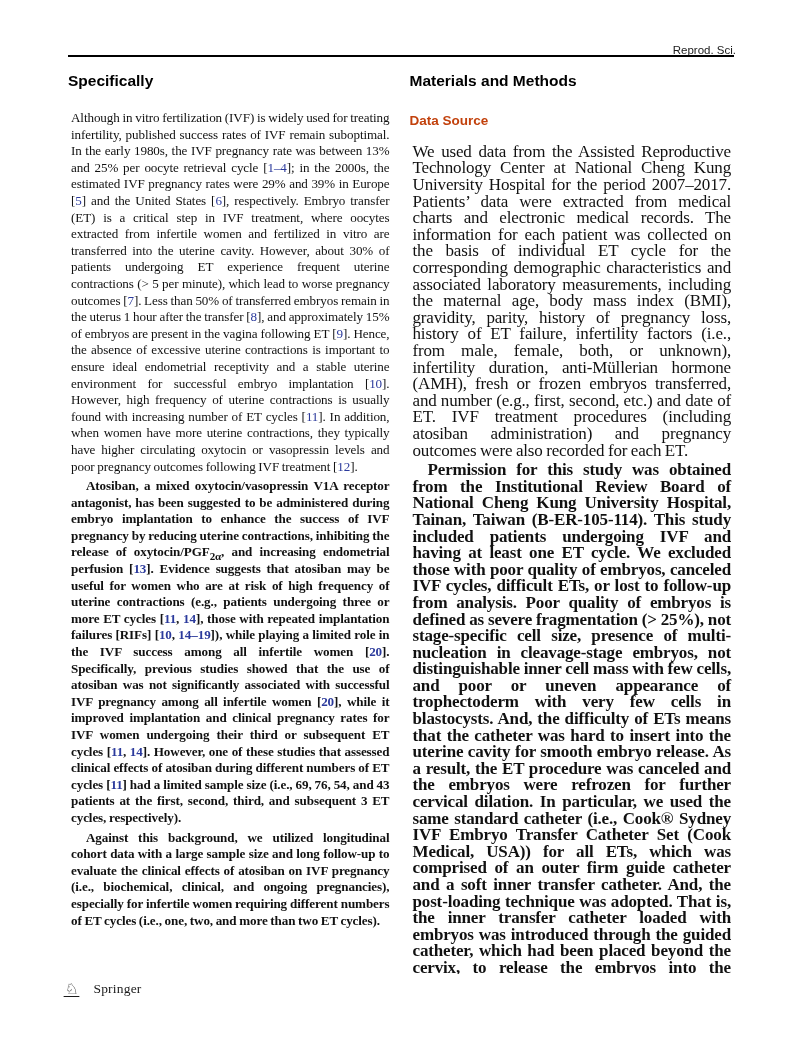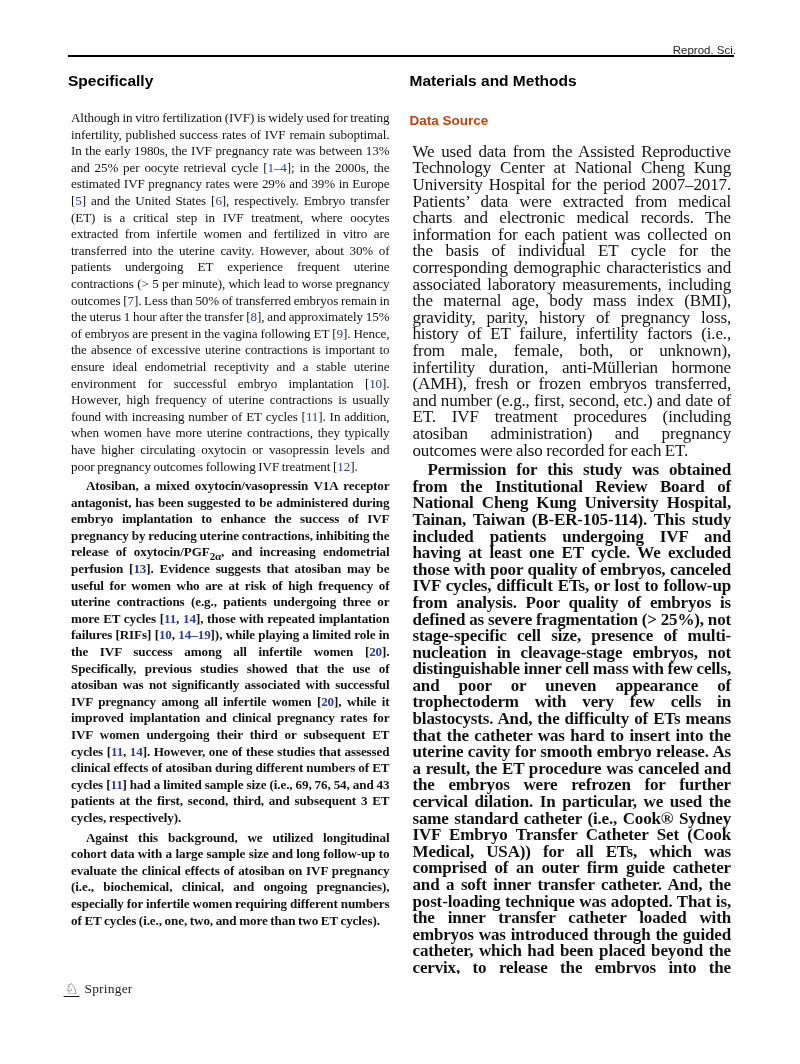--- a/index.html
+++ b/index.html
@@ -60,21 +60,21 @@
   }
   .springer-logo{
     font-size:15px;line-height:13px;
     border-bottom:1.5px solid #1a1a1a;
     padding:0 1px 0 1px;
     display:inline-block;
     transform:scaleX(1.05);
   }
   .publisher-name{
     font-family:"Liberation Serif", serif;
-    font-size:13.5px;letter-spacing:0.2px;
+    font-size:13.5px;letter-spacing:0.2px;margin-left:9px;
   }
 </style>
 </head>
 <body>
 
 <div class="page">
 
   <div class="running-head">
     <span>Reprod. Sci.</span>
   </div>

